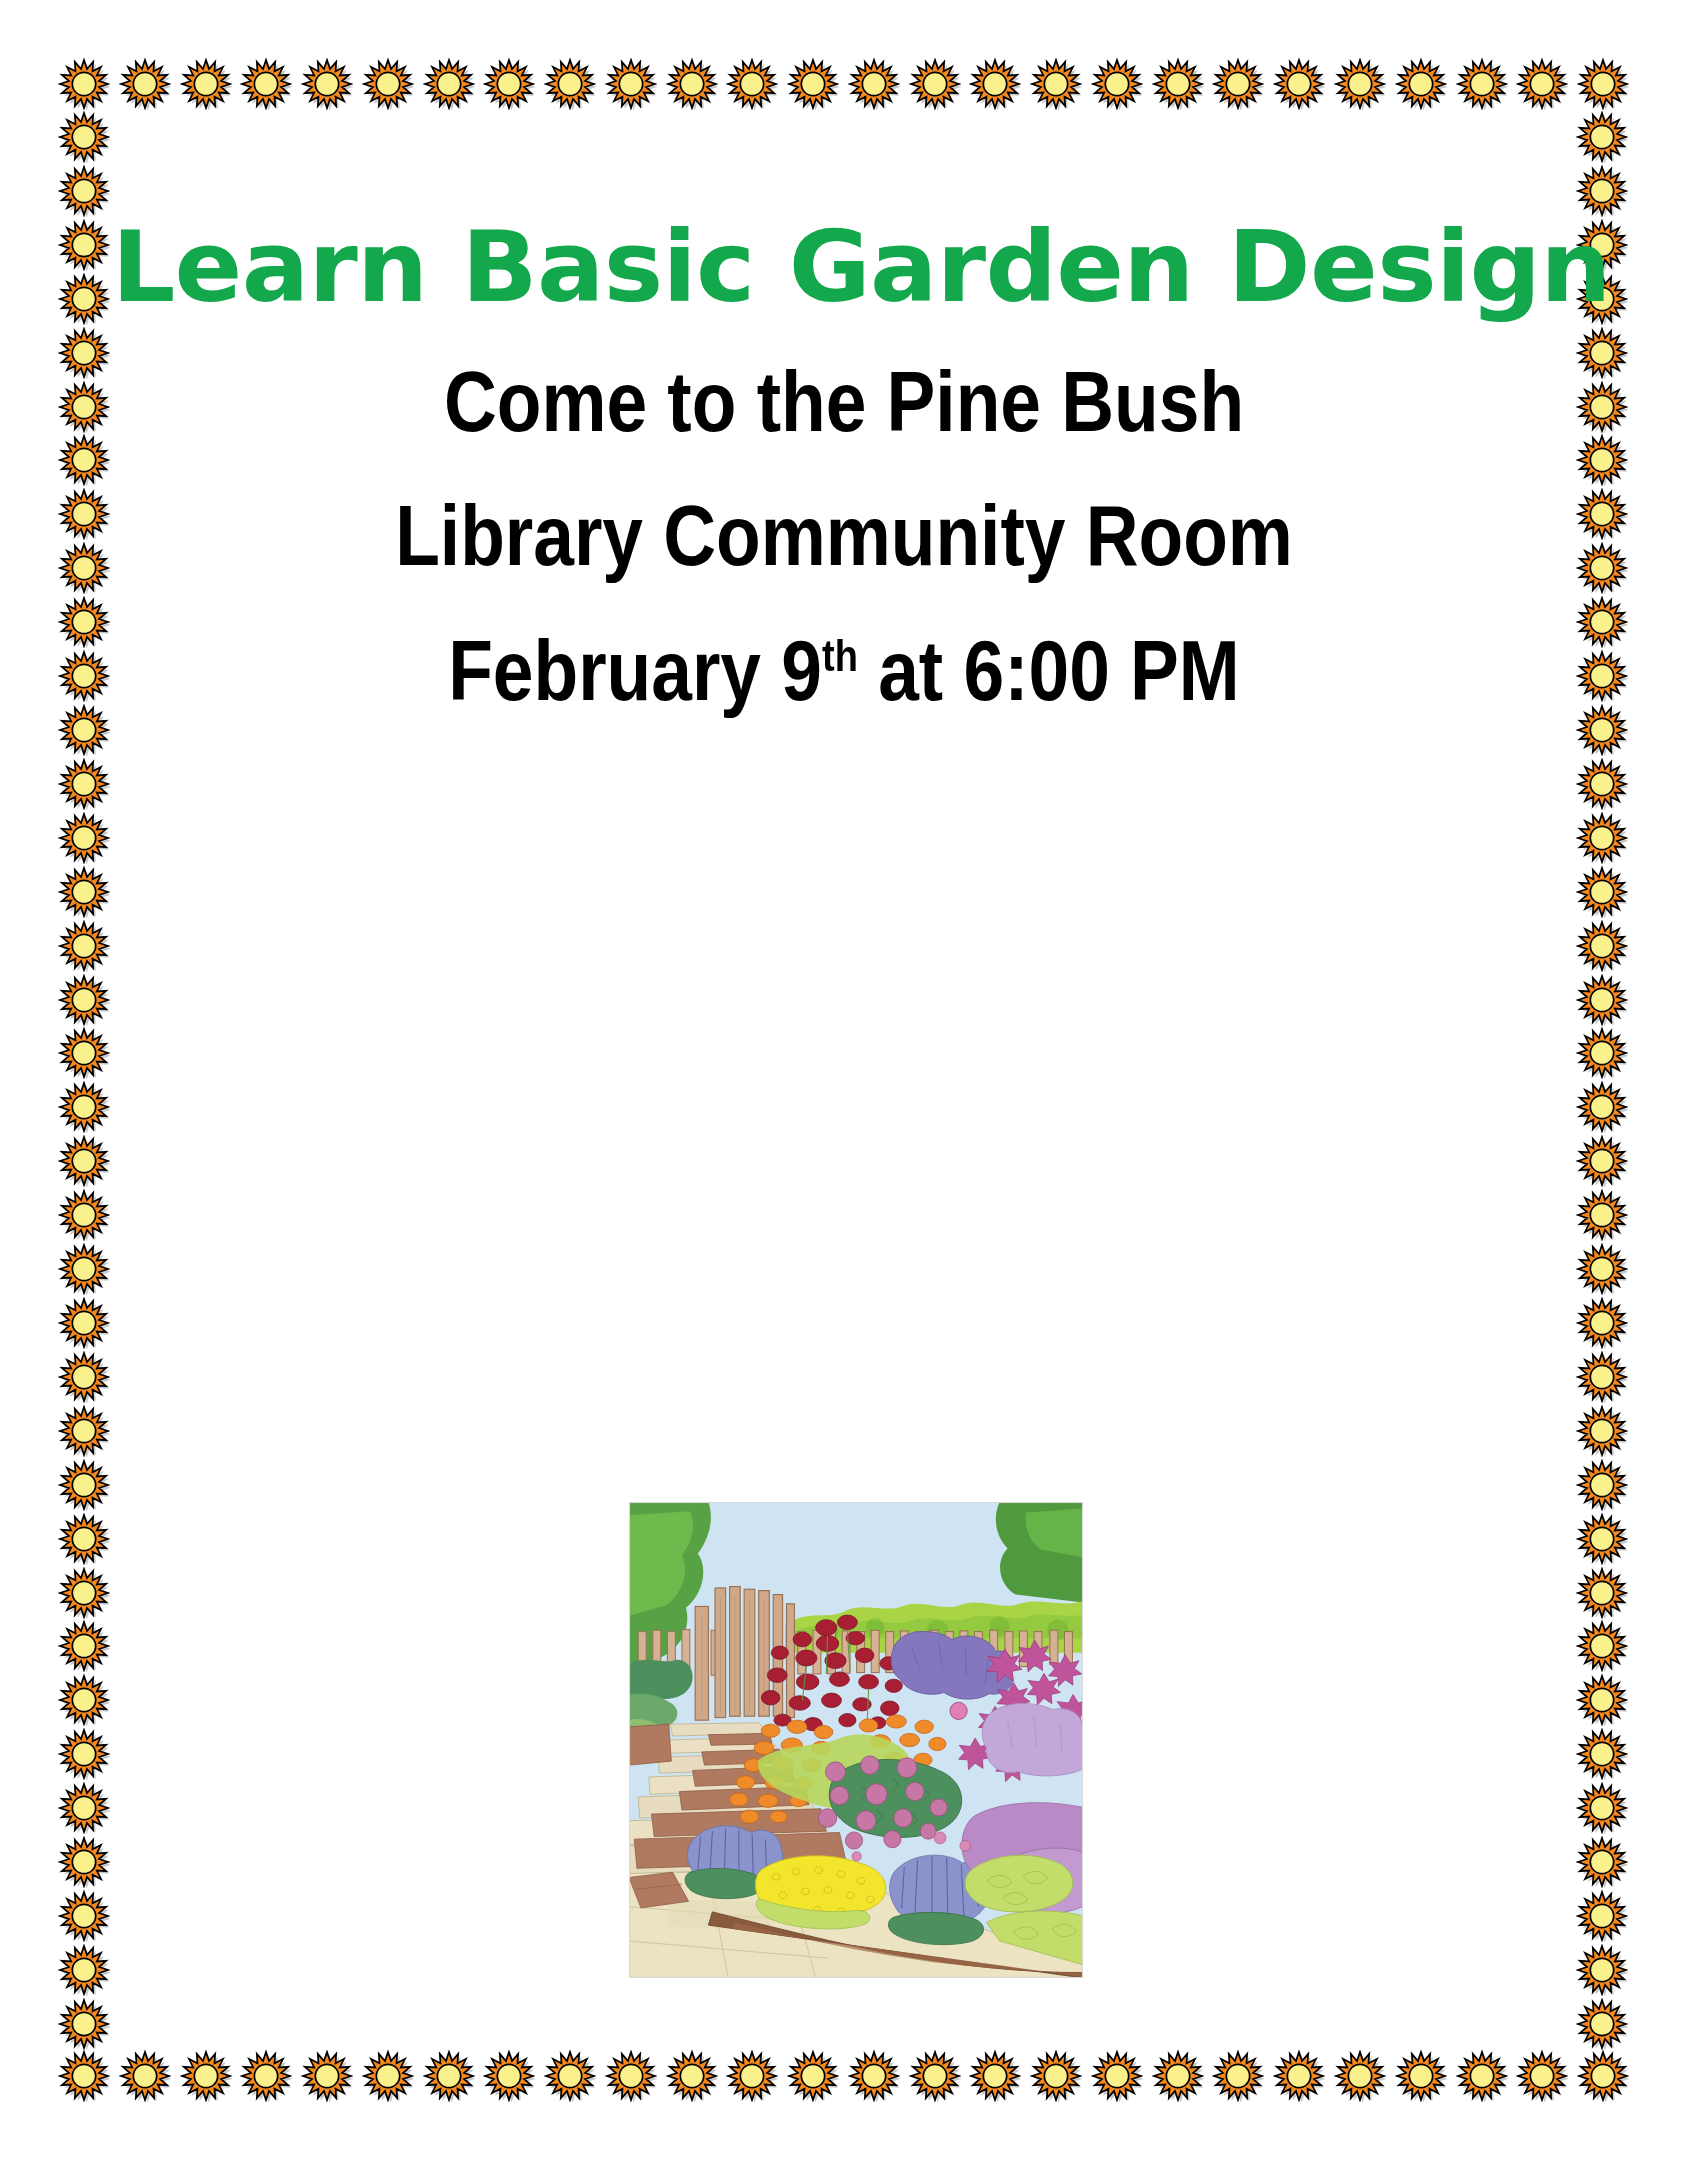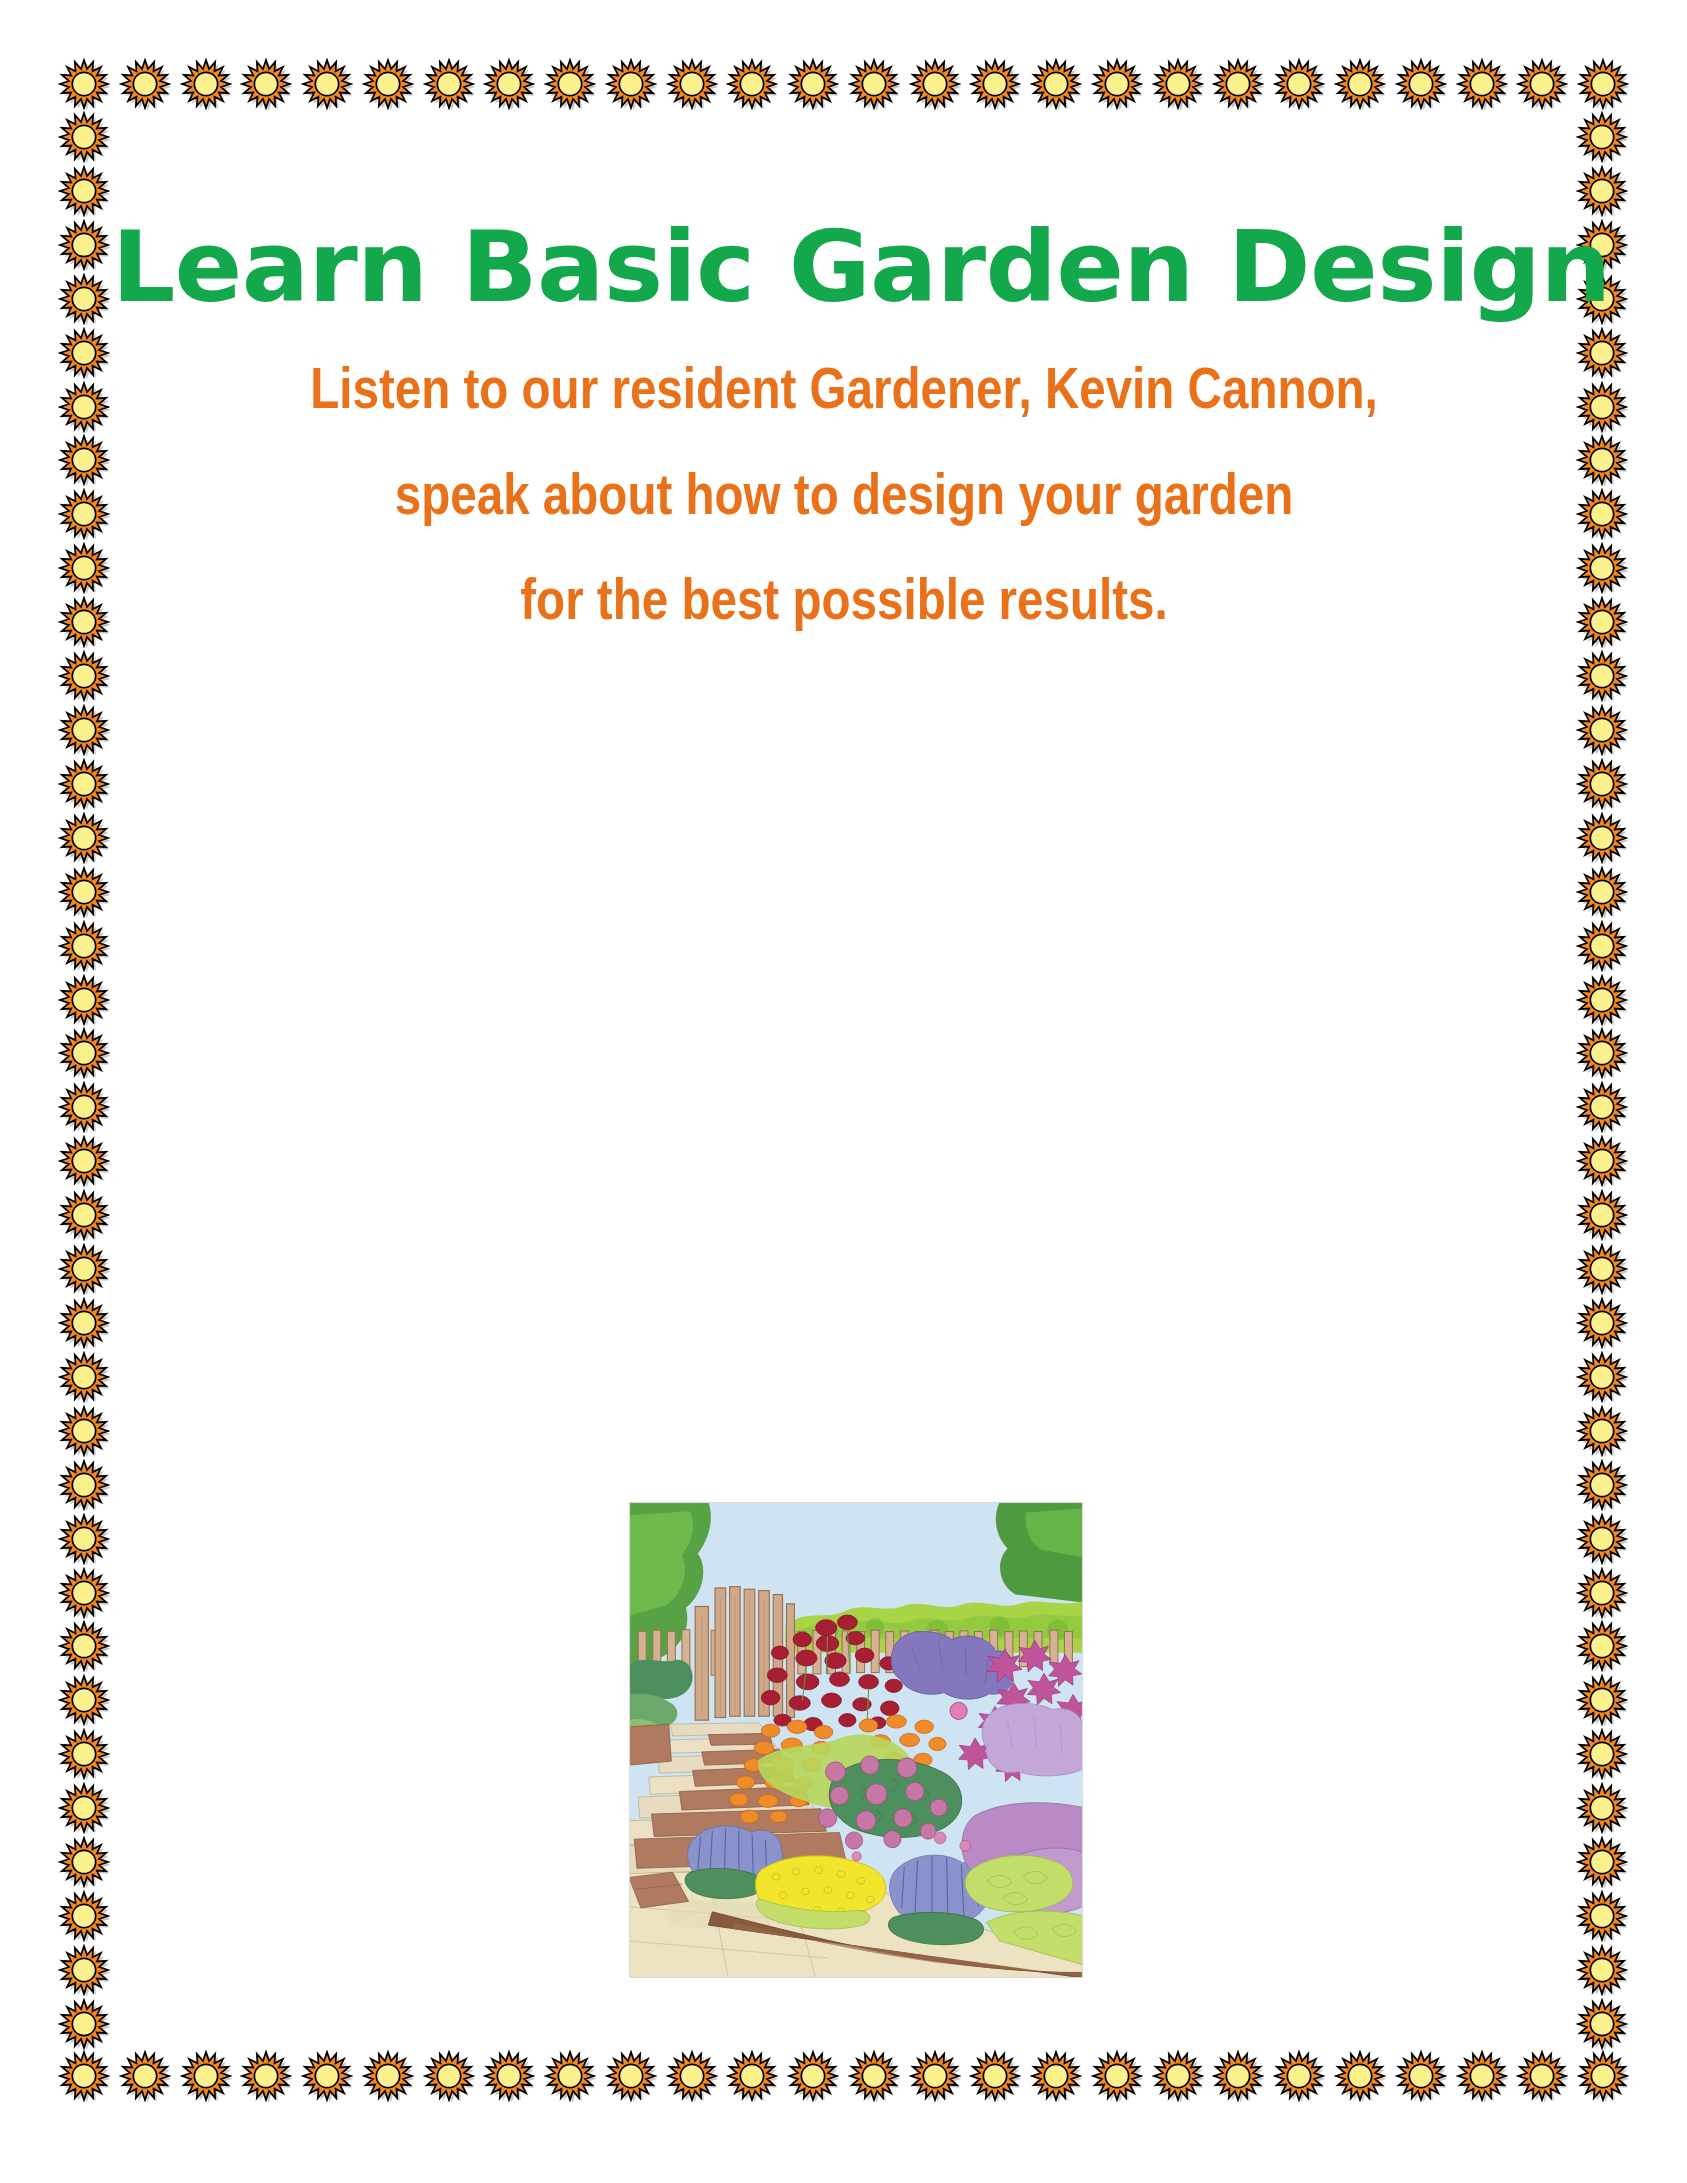--- a/index.html
+++ b/index.html
@@ -1382,26 +1382,26 @@
           <polygon points="39.00,3.00 43.49,16.44 52.78,5.74 51.78,19.88 64.46,13.54 58.12,26.22 72.26,25.22 61.56,34.51 75.00,39.00 61.56,43.49 72.26,52.78 58.12,51.78 64.46,64.46 51.78,58.12 52.78,72.26 43.49,61.56 39.00,75.00 34.51,61.56 25.22,72.26 26.22,58.12 13.54,64.46 19.88,51.78 5.74,52.78 16.44,43.49 3.00,39.00 16.44,34.51 5.74,25.22 19.88,26.22 13.54,13.54 26.22,19.88 25.22,5.74 34.51,16.44" fill="#f5891f" stroke="#000000" stroke-width="2.6" stroke-linejoin="miter"></polygon>
           <circle cx="39" cy="39" r="17.5" fill="#faf08c" stroke="#000000" stroke-width="2.6"></circle>
         </svg>
       </div>
     </div>
 
   <div class="content">
 
     <div class="title">Learn Basic Garden Design</div>
 
-
-    <div class="body-orange">
-      <div class="body-line">Listen to our resident Gardener, Kevin Cannon,</div>
-      <div class="body-line">speak about how to design your garden</div>
-      <div class="body-line">for the best possible results.</div>
+    <div class="headline">
+      <div class="headline-line">Come to the Pine Bush</div>
+      <div class="headline-line">Library Community Room</div>
+      <div class="headline-line"><span>February 9</span><sup>th</sup><span> at 6:00 PM</span></div>
     </div>
+
 
 
   </div>
 
   <div id="garden-figure">
     <svg viewBox="0 0 686 720" preserveAspectRatio="none">
       <defs>
         <clipPath id="frameClip">
             <rect x="0" y="0" width="686" height="720"></rect>
           </clipPath>

